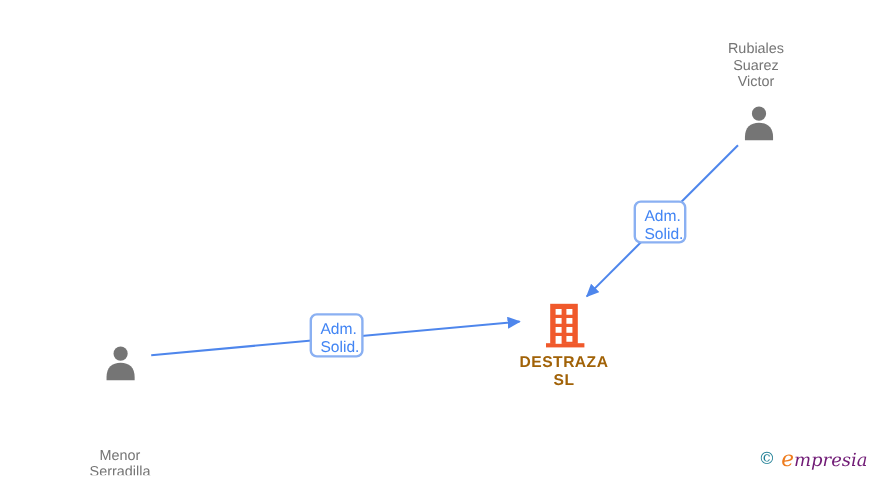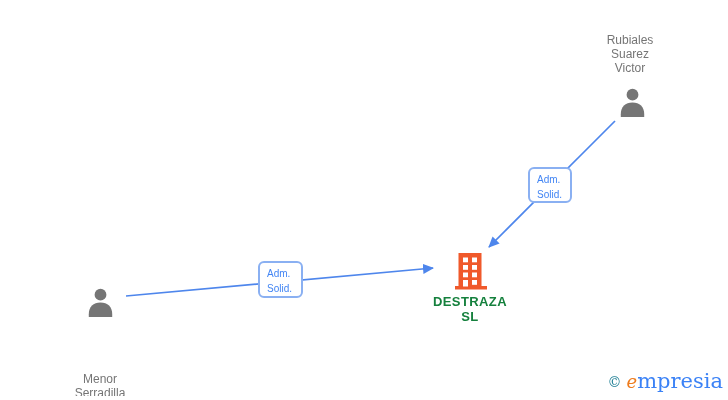--- a/index.html
+++ b/index.html
@@ -15,54 +15,54 @@
     position:absolute;
     color:#757575;
     font-size:12px;
     line-height:14px;
     text-align:center;
     white-space:pre-line;
     z-index:2;
   }
   .company-label{
     position:absolute;
-    color:#15803d;
+    color:#a16207;
     font-size:13px;
     font-weight:bold;
     letter-spacing:0.4px;
     line-height:15px;
     text-align:center;
     white-space:pre-line;
     z-index:2;
   }
   .node-icon{position:absolute;z-index:2;}
   .edge-label-box{
     position:absolute;
     box-sizing:border-box;
     background:#ffffff;
     border:2px solid #8ab0f2;
     border-radius:6px;
     color:#4285f4;
-    font-size:10px;
+    font-size:13px;
     line-height:15px;
     padding:3px 0 0 7px;
     text-align:left;
     white-space:pre-line;
     z-index:3;
   }
   #watermark{
     position:absolute;
     right:5px;bottom:3px;
     z-index:2;
     font-family:"DejaVu Serif", serif;
     white-space:nowrap;
   }
   #watermark .copy{color:#1f7f95;font-size:14px;font-style:normal;vertical-align:1px;}
   #watermark .brand-e{color:#ee7c1e;font-size:18px;font-style:italic;margin-left:5px;}
-  #watermark .brand-rest{color:#3b82f6;font-size:21px;}
+  #watermark .brand-rest{color:#701a75;font-size:15px;font-style:italic;}
 </style>
 </head>
 <body>
 
 <div id="canvas">
 
   <svg id="edges-svg" width="728" height="400" viewBox="0 0 728 400">
     <defs>
       <marker id="arrow" markerUnits="userSpaceOnUse" markerWidth="12" markerHeight="10" refX="10" refY="5" orient="auto">
         <path d="M0,0 L11,5 L0,10 Z" fill="#4e86ec"></path>

